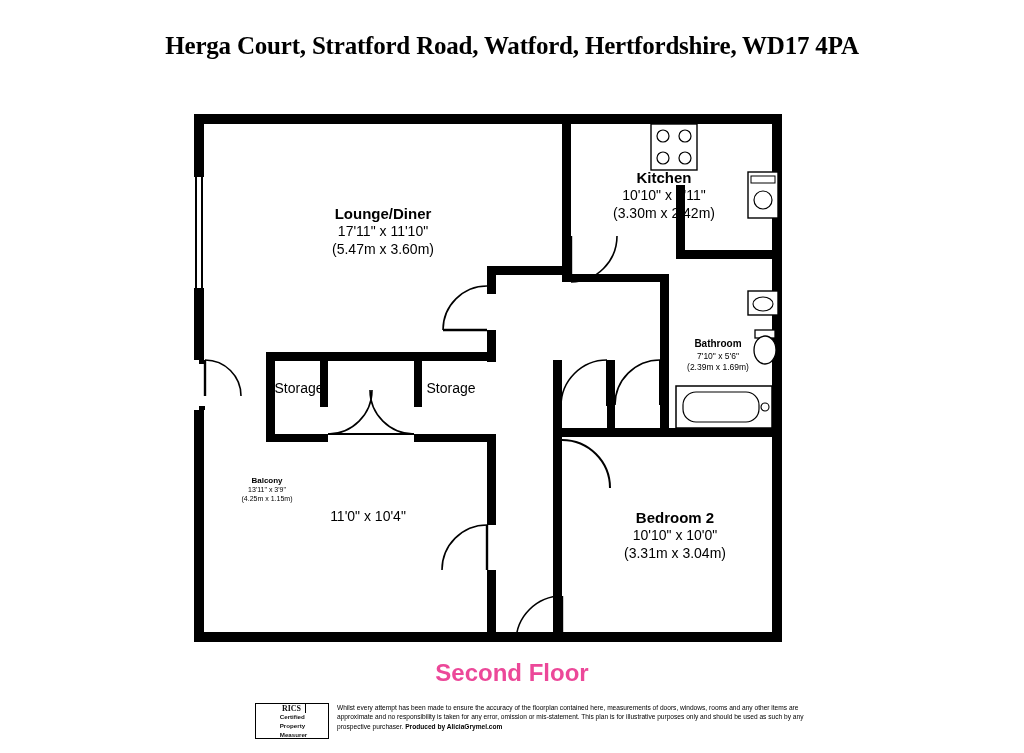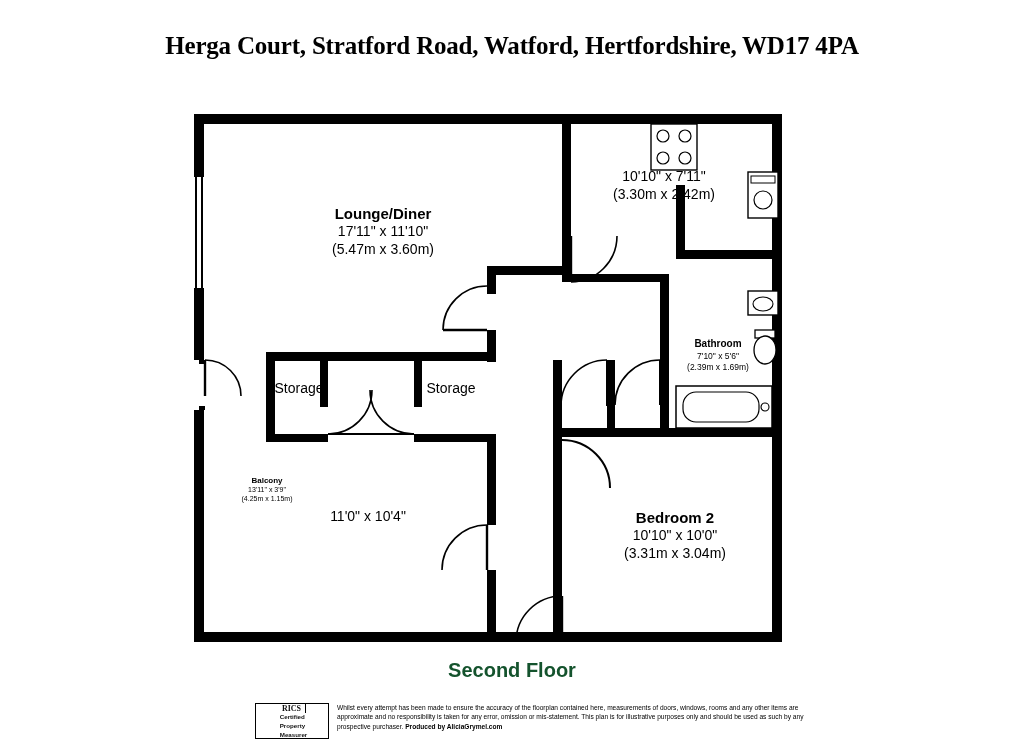--- a/index.html
+++ b/index.html
@@ -28,22 +28,22 @@
     text-align:center;
     font-family:"Liberation Sans", sans-serif;
     font-size:17px;
     color:#000;
   }
   .floor-label{
     position:absolute;top:659px;left:0;width:1024px;
     text-align:center;
     font-family:"Liberation Sans", sans-serif;
     font-weight:bold;
-    font-size:20px;
-    color:#14532d;
+    font-size:24px;
+    color:#ec4899;
   }
 
   
   #plan{position:absolute;left:0;top:0;width:1024px;height:753px;}
 
   
   .rlabel{
     position:absolute;text-align:center;
     font-family:"Liberation Sans", sans-serif;
     color:#000;line-height:1.28;
@@ -224,20 +224,21 @@
     </g>
   </svg>
 
   <div class="rlabel big" style="left:268px;top:204px;width:230px;">
     <span class="nm">Lounge/Diner</span>
     <span class="d1">17'11" x 11'10"</span>
     <span class="d2">(5.47m x 3.60m)</span>
   </div>
 
   <div class="rlabel big" style="left:580px;top:168px;width:168px;">
+    <span class="nm">Kitchen</span>
     <span class="d1">10'10" x 7'11"</span>
     <span class="d2">(3.30m x 2.42m)</span>
   </div>
 
   <div class="rlabel mid" style="left:672px;top:338px;width:92px;">
     <span class="nm">Bathroom</span>
     <span class="d1">7'10" x 5'6"</span>
     <span class="d2">(2.39m x 1.69m)</span>
   </div>
 

